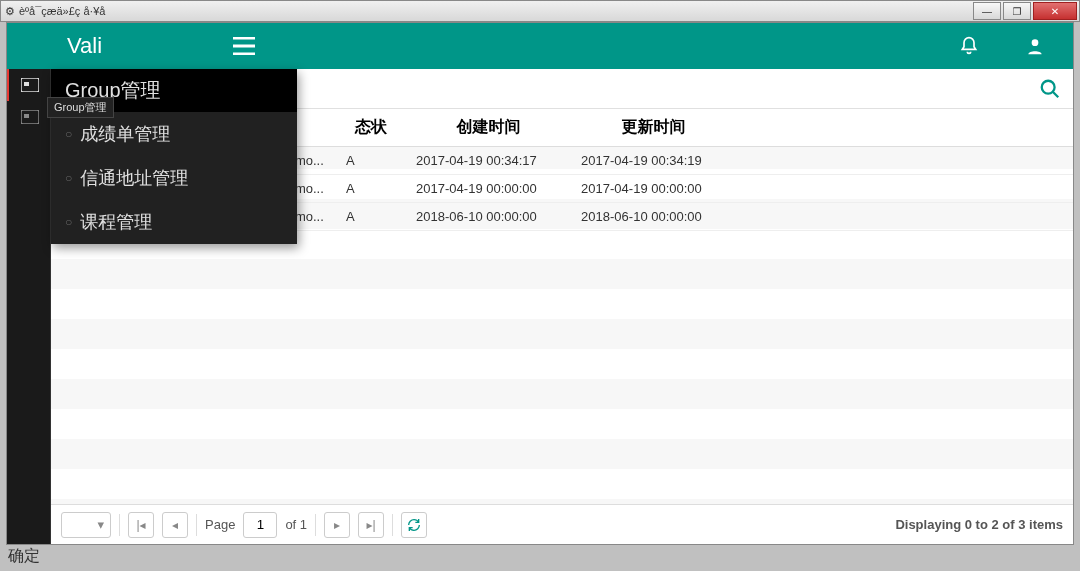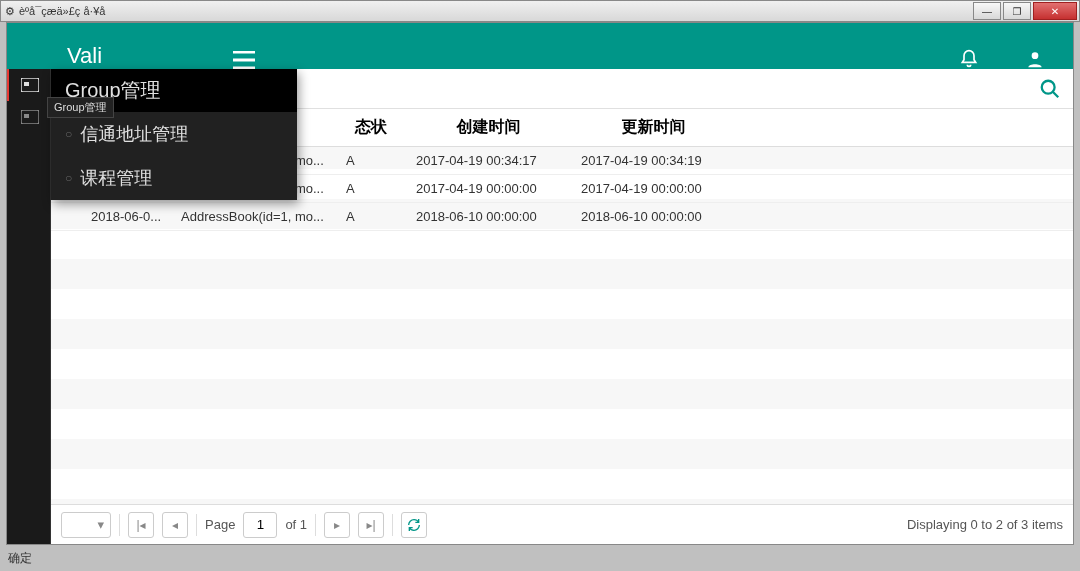--- a/index.html
+++ b/index.html
@@ -5,21 +5,21 @@
 * { margin: 0; padding: 0; box-sizing: border-box; font-family: "Microsoft YaHei", Arial, sans-serif; }
 body { background: #c0c0c0; width: 1080px; height: 571px; overflow: hidden; }
 
 .window-chrome { position: absolute; top: 0; left: 0; right: 0; height: 22px; background: linear-gradient(#f0f0f0, #d8d8d8); border: 1px solid #888; display: flex; align-items: center; padding: 0 4px; font-size: 11px; color: #333; }
 .window-ctrl-group { position: absolute; right: 2px; top: 1px; display: flex; }
 .win-btn { width: 28px; height: 18px; border: 1px solid #888; background: linear-gradient(#f8f8f8,#d8d8d8); margin-left: 2px; display: flex; align-items: center; justify-content: center; font-size: 10px; font-family: Arial; }
 .win-close { background: linear-gradient(#e27070,#c53030); color: #fff; width: 44px; border-color: #a02020; }
 
 .browser-frame { position: absolute; top: 22px; left: 6px; right: 6px; bottom: 26px; background: #fff; border: 1px solid #888; }
 
-.topbar { height: 46px; background: #009688; display: flex; align-items: flex-end; color: #fff; gap: 26px; }
+.topbar { height: 46px; background: #009688; display: flex; align-items: center; color: #fff; gap: 26px; }
 .brand { width: 200px; font-size: 22px; padding-left: 60px; }
 .hamburger { width: 40px; font-size: 22px; text-align: center; }
 .spacer { flex: 1; }
 .topbar-icon { width: 40px; text-align: center; font-size: 20px; }
 
 .left-rail { position: absolute; top: 46px; left: 0; bottom: 0; width: 44px; background: #1a1a1a; border-right: 1px solid #333; }
 .rail-icon { height: 32px; display: flex; align-items: center; justify-content: center; color: #bbb; font-size: 16px; border-left: 2px solid transparent; }
 .rail-icon.active { border-left: 2px solid #e53935; color: #fff; }
 
 .flyout { position: absolute; top: 46px; left: 44px; width: 246px; background: #212121; color: #e0e0e0; z-index: 10; box-shadow: 2px 4px 10px rgba(0,0,0,.4); }
@@ -38,23 +38,23 @@
 .rowbox { width: 20px; }
 
 .table-wrap { height: calc(100% - 40px - 40px); overflow: hidden; }
 .table-body-area { background: repeating-linear-gradient(#fff, #fff 30px, #f7f7f7 30px, #f7f7f7 60px); height: 100%; }
 
 .pager { position: absolute; bottom: 0; left: 0; right: 0; height: 40px; border-top: 1px solid #ddd; display: flex; align-items: center; padding: 0 10px; font-size: 13px; color: #555; gap: 8px; background: #fff;}
 .pager .pg-btn { width: 26px; height: 26px; border: 1px solid #ccc; border-radius: 3px; display: flex; align-items: center; justify-content: center; color: #888; background: #fff; font-size: 12px;}
 .pager .pg-select { width: 50px; height: 26px; border: 1px solid #ccc; border-radius: 3px; background: #fff; display: flex; align-items: center; justify-content: flex-end; padding: 0 6px; color: #888;}
 .pager input { width: 34px; height: 26px; border: 1px solid #ccc; border-radius: 3px; text-align: center; }
 .pager .sep { width: 1px; height: 22px; background: #ddd; }
-.pager .right { margin-left: auto; color: #555; }
-
-.statusbar { position: absolute; bottom: 4px; left: 8px; font-size: 12px; color: #333; }
+.pager .right { margin-left: auto; color: #555; font-weight: bold; }
+
+.statusbar { position: absolute; bottom: 4px; left: 8px; font-size: 16px; color: #333; }
 
 svg { display: block; }
 </style>
 </head>
 <body>
 
 <div class="window-chrome">
   <span style="margin-right:4px;">⚙</span>
   <span>èºå¯çæä»£ç å·¥å</span>
   <div class="window-ctrl-group">
@@ -99,20 +99,23 @@
           <rect x="0" y="0" width="18" height="14" rx="2" fill="none" stroke="#888" stroke-width="1.5"></rect>
           <rect x="3" y="4" width="5" height="4" fill="#888"></rect>
         </svg>
     </div>
   </div>
 
   <div class="tooltip">Group管理</div>
 
   <div class="flyout">
     <div class="flyout-header">Group管理</div>
+    <div class="flyout-item">
+        <span>成绩单管理</span>
+      </div>
     <div class="flyout-item">
         <span>信通地址管理</span>
       </div>
     <div class="flyout-item">
         <span>课程管理</span>
       </div>
   </div>
 
   <div class="content">
     <div class="toolbar">

